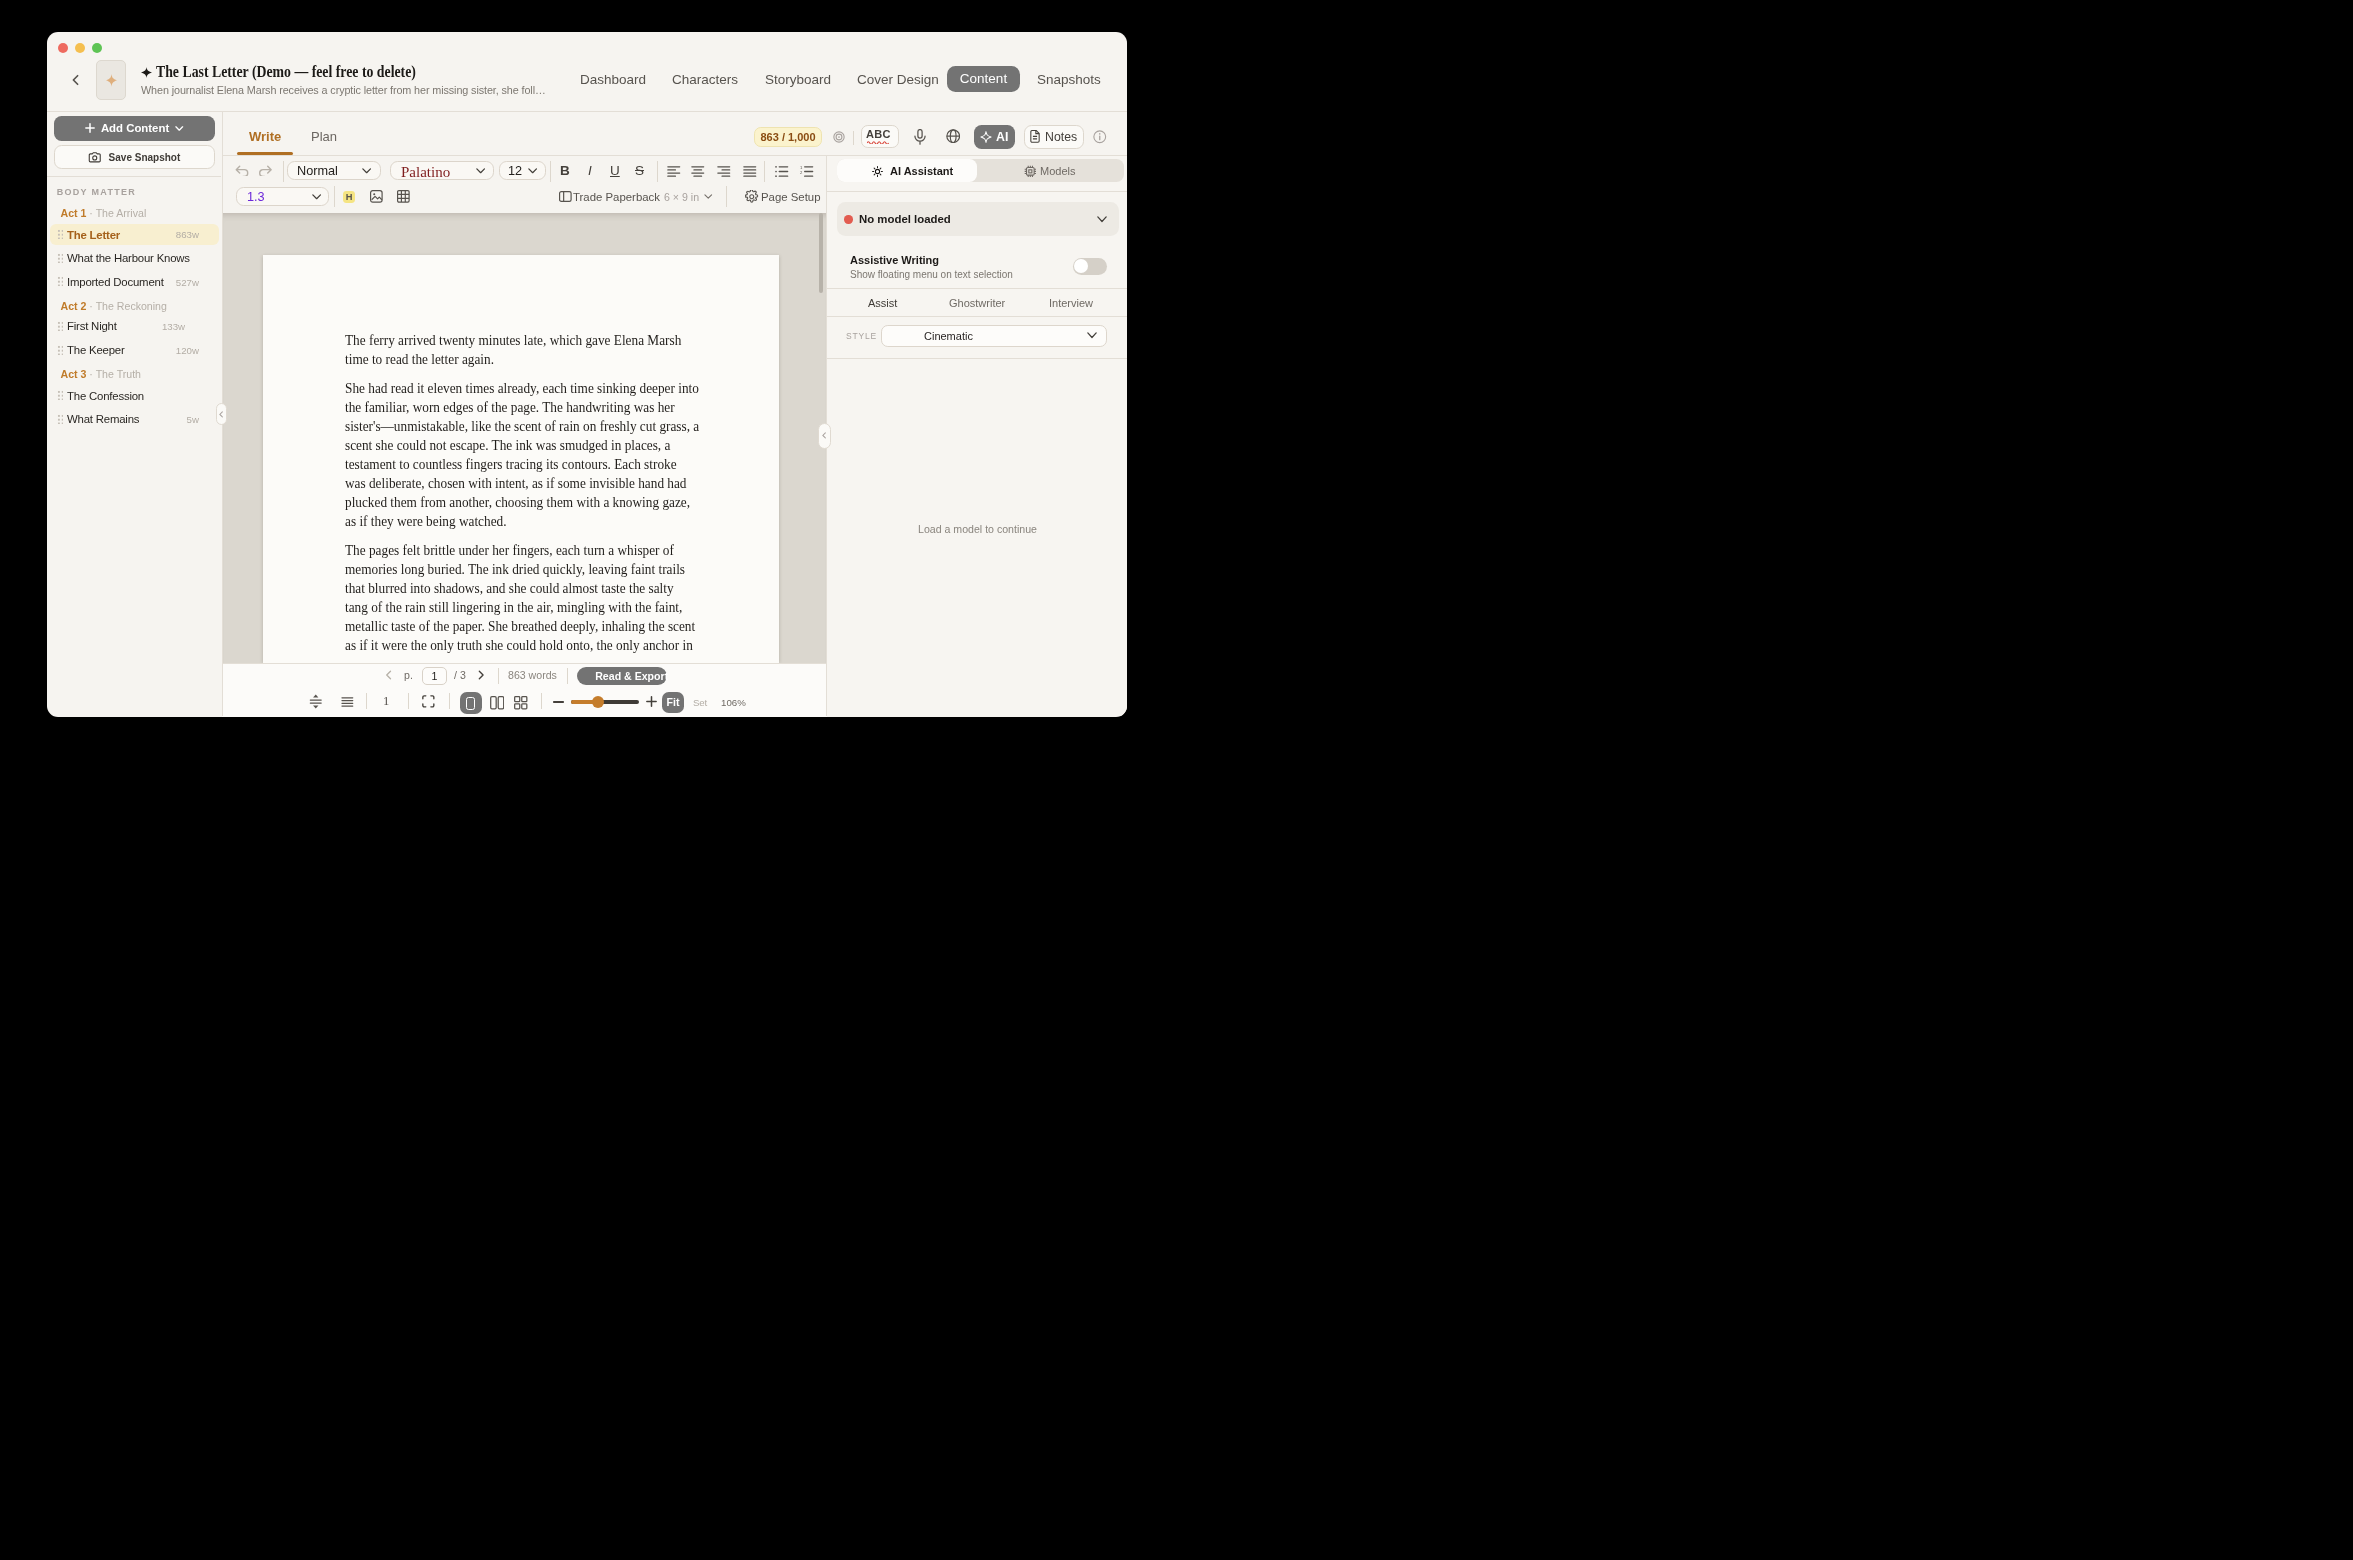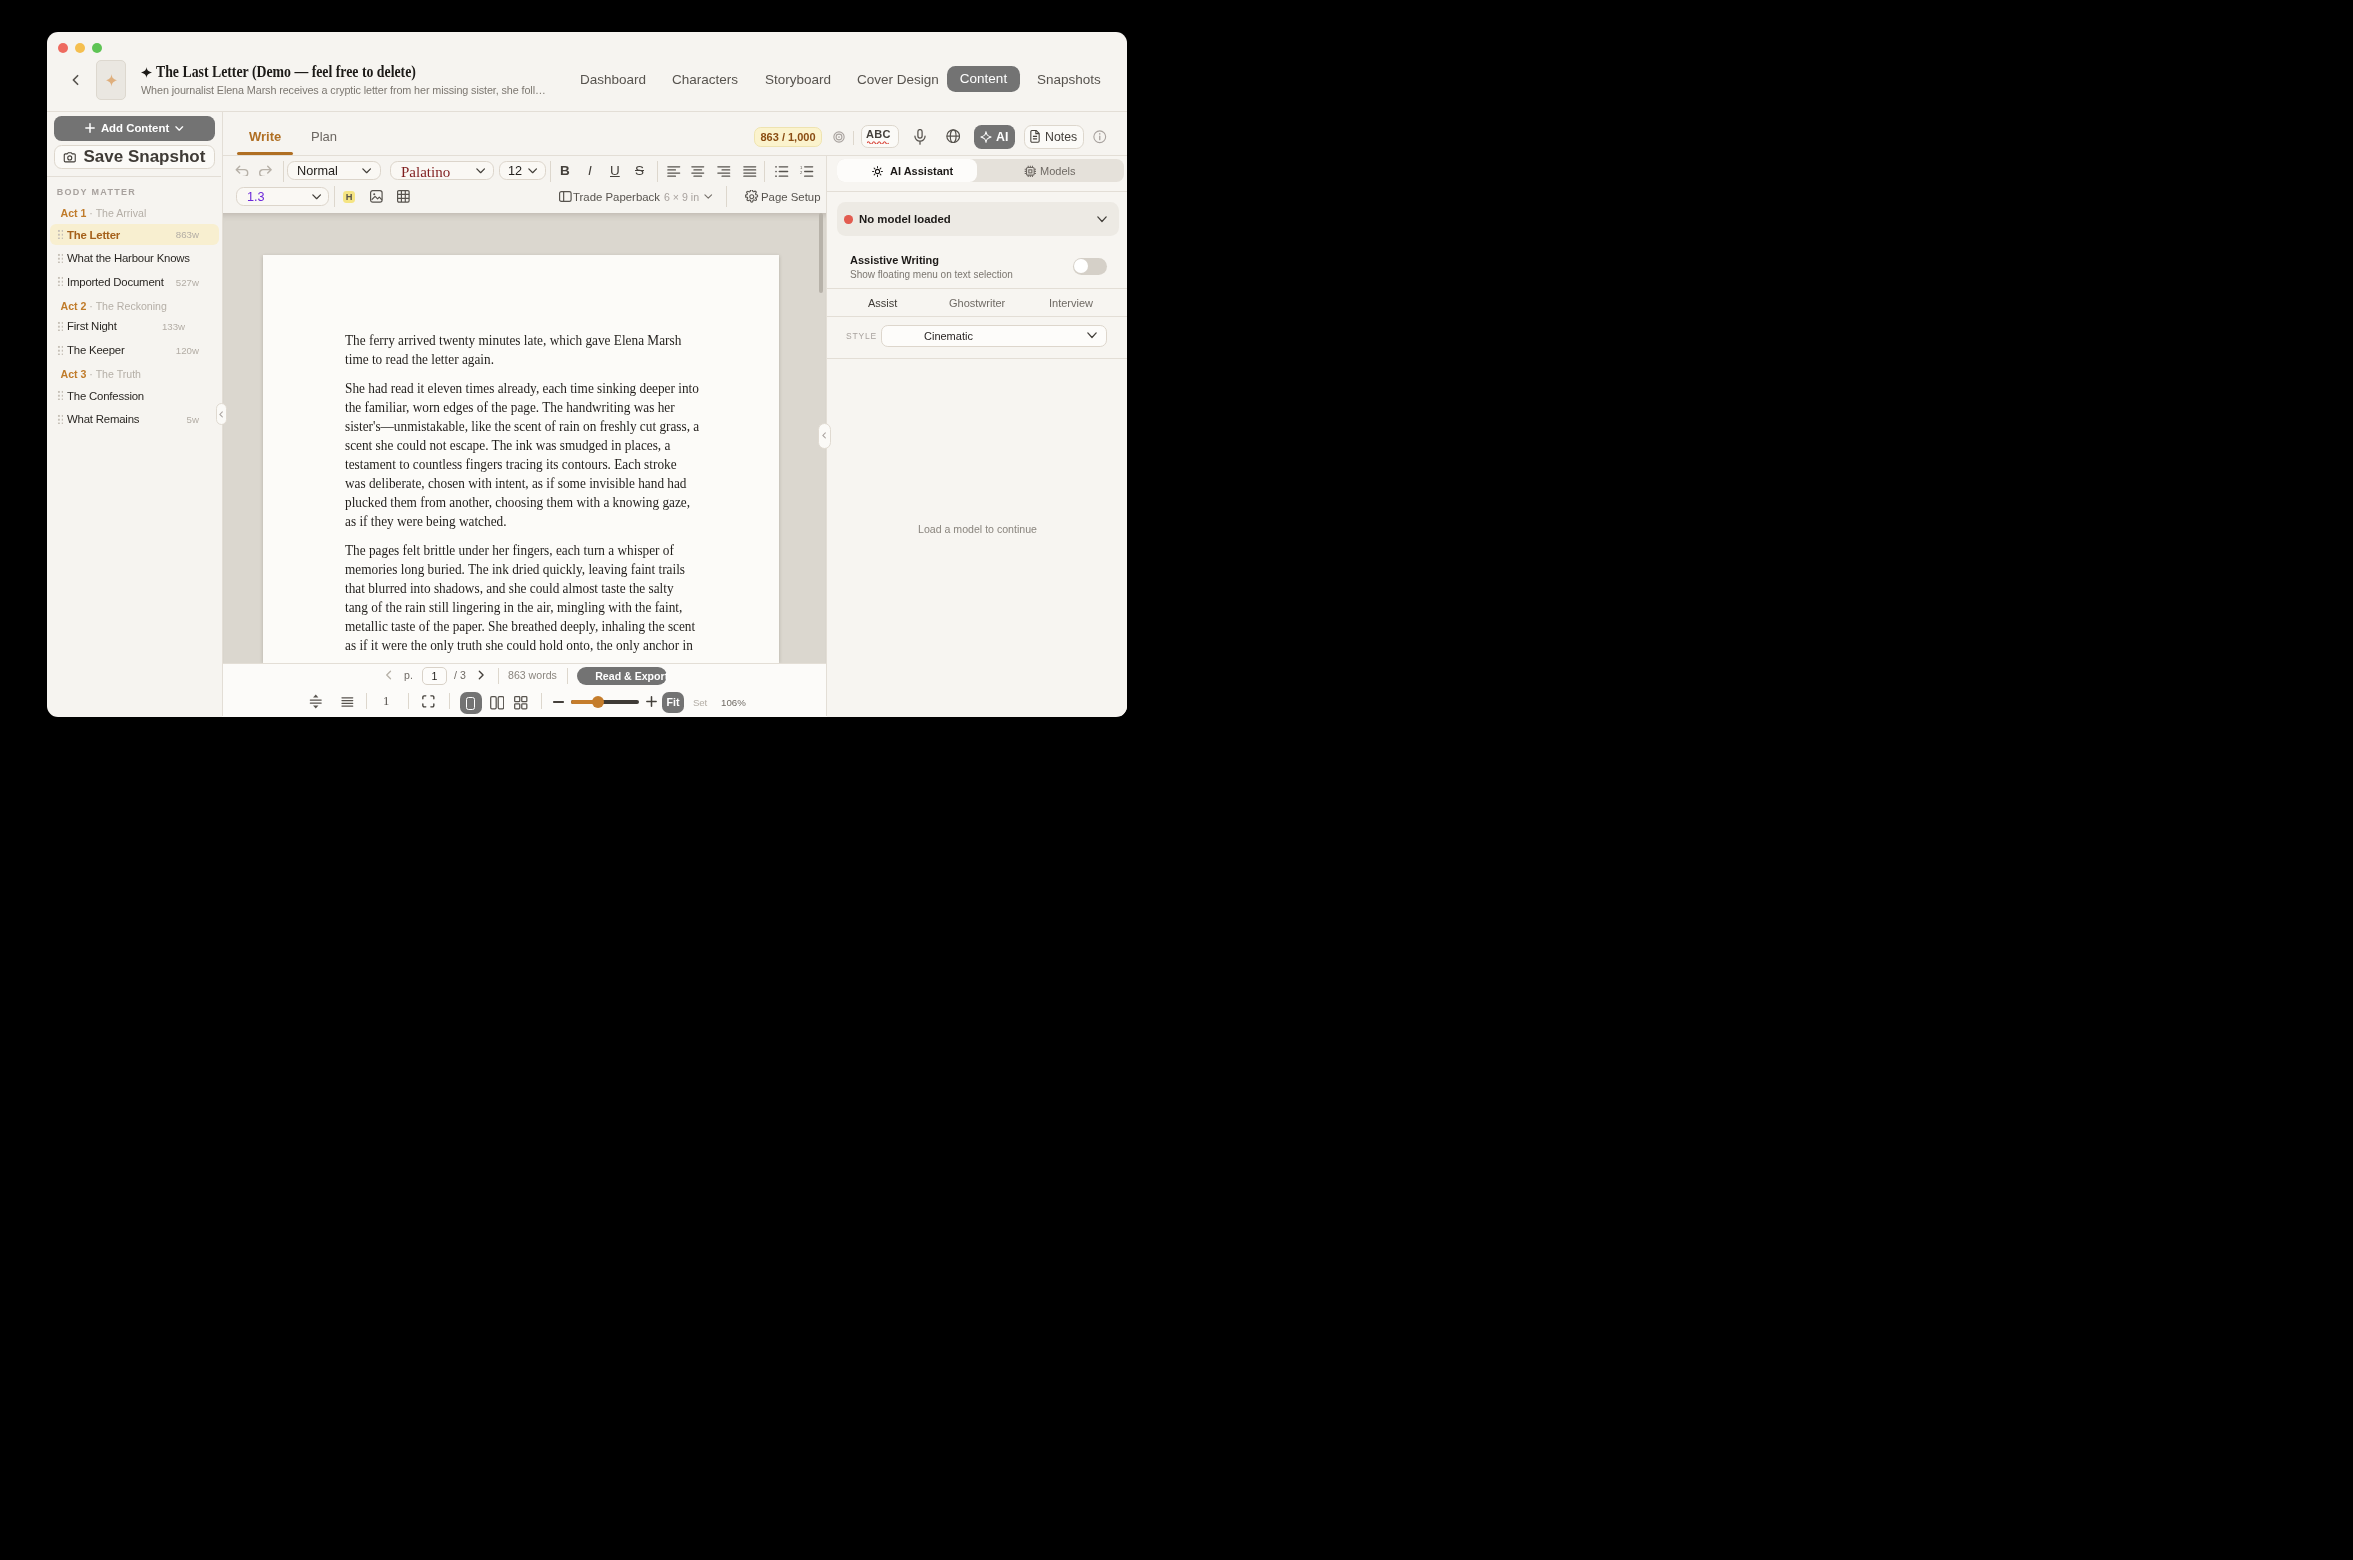--- a/index.html
+++ b/index.html
@@ -58,21 +58,21 @@
     <span style="font-size:11.4px;font-weight:bold;">Add Content</span>
     <svg width="8.5" height="5" viewBox="0 0 10 6">
         <path d="M1 1 L5 5 L9 1" stroke="#fff" stroke-width="1.6" fill="none" stroke-linecap="round" stroke-linejoin="round"></path>
       </svg>
   </div>
   <div class="abs" style="left:6.8px;top:113px;width:161px;height:24px;border:0.8px solid #ddd7cd;border-radius:7.6px;background:#fbfaf7;display:flex;align-items:center;justify-content:center;gap:6.8px;">
     <svg width="13.5" height="11" viewBox="0 0 16 13">
         <path d="M1.5 3.5 a1.3 1.3 0 0 1 1.3-1.3 H5 L6.3 0.8 H9.7 L11 2.2 H13.2 A1.3 1.3 0 0 1 14.5 3.5 V10.4 A1.3 1.3 0 0 1 13.2 11.7 H2.8 A1.3 1.3 0 0 1 1.5 10.4 Z" fill="none" stroke="#3f3b36" stroke-width="1.3"></path>
         <circle cx="8" cy="7" r="2.4" fill="none" stroke="#3f3b36" stroke-width="1.3"></circle>
       </svg>
-    <span style="font-size:17px;font-weight:bold;color:#3f3b36;">Save Snapshot</span>
+    <span style="font-size:10px;font-weight:bold;color:#3f3b36;">Save Snapshot</span>
   </div>
   <div class="hairH" style="left:0;top:144px;width:174px;"></div>
   <div class="abs" style="left:9.7px;top:155px;font-size:9px;font-weight:bold;letter-spacing:1.3px;color:#a8a29e;">BODY MATTER</div>
 
   <div class="abs" style="left:13.5px;top:175px;font-size:10.6px;"><span style="color:#c07b2a;font-weight:bold;">Act 1</span> <span style="color:#b5afa7;">· The Arrival</span></div>
   <div class="abs" style="left:3.4px;top:192px;width:169px;height:21px;background:#f8efd0;border-radius:6px;"></div>
   <div class="abs dots" style="left:10px;top:197px"></div>
   <div class="abs" style="left:20px;top:197px;font-size:11.4px;letter-spacing:-0.2px;font-weight:bold;color:#a5611b;">The Letter</div>
   <div class="abs cnt" style="top:197px;">863w</div>
   <div class="abs dots" style="left:10px;top:221px"></div>

